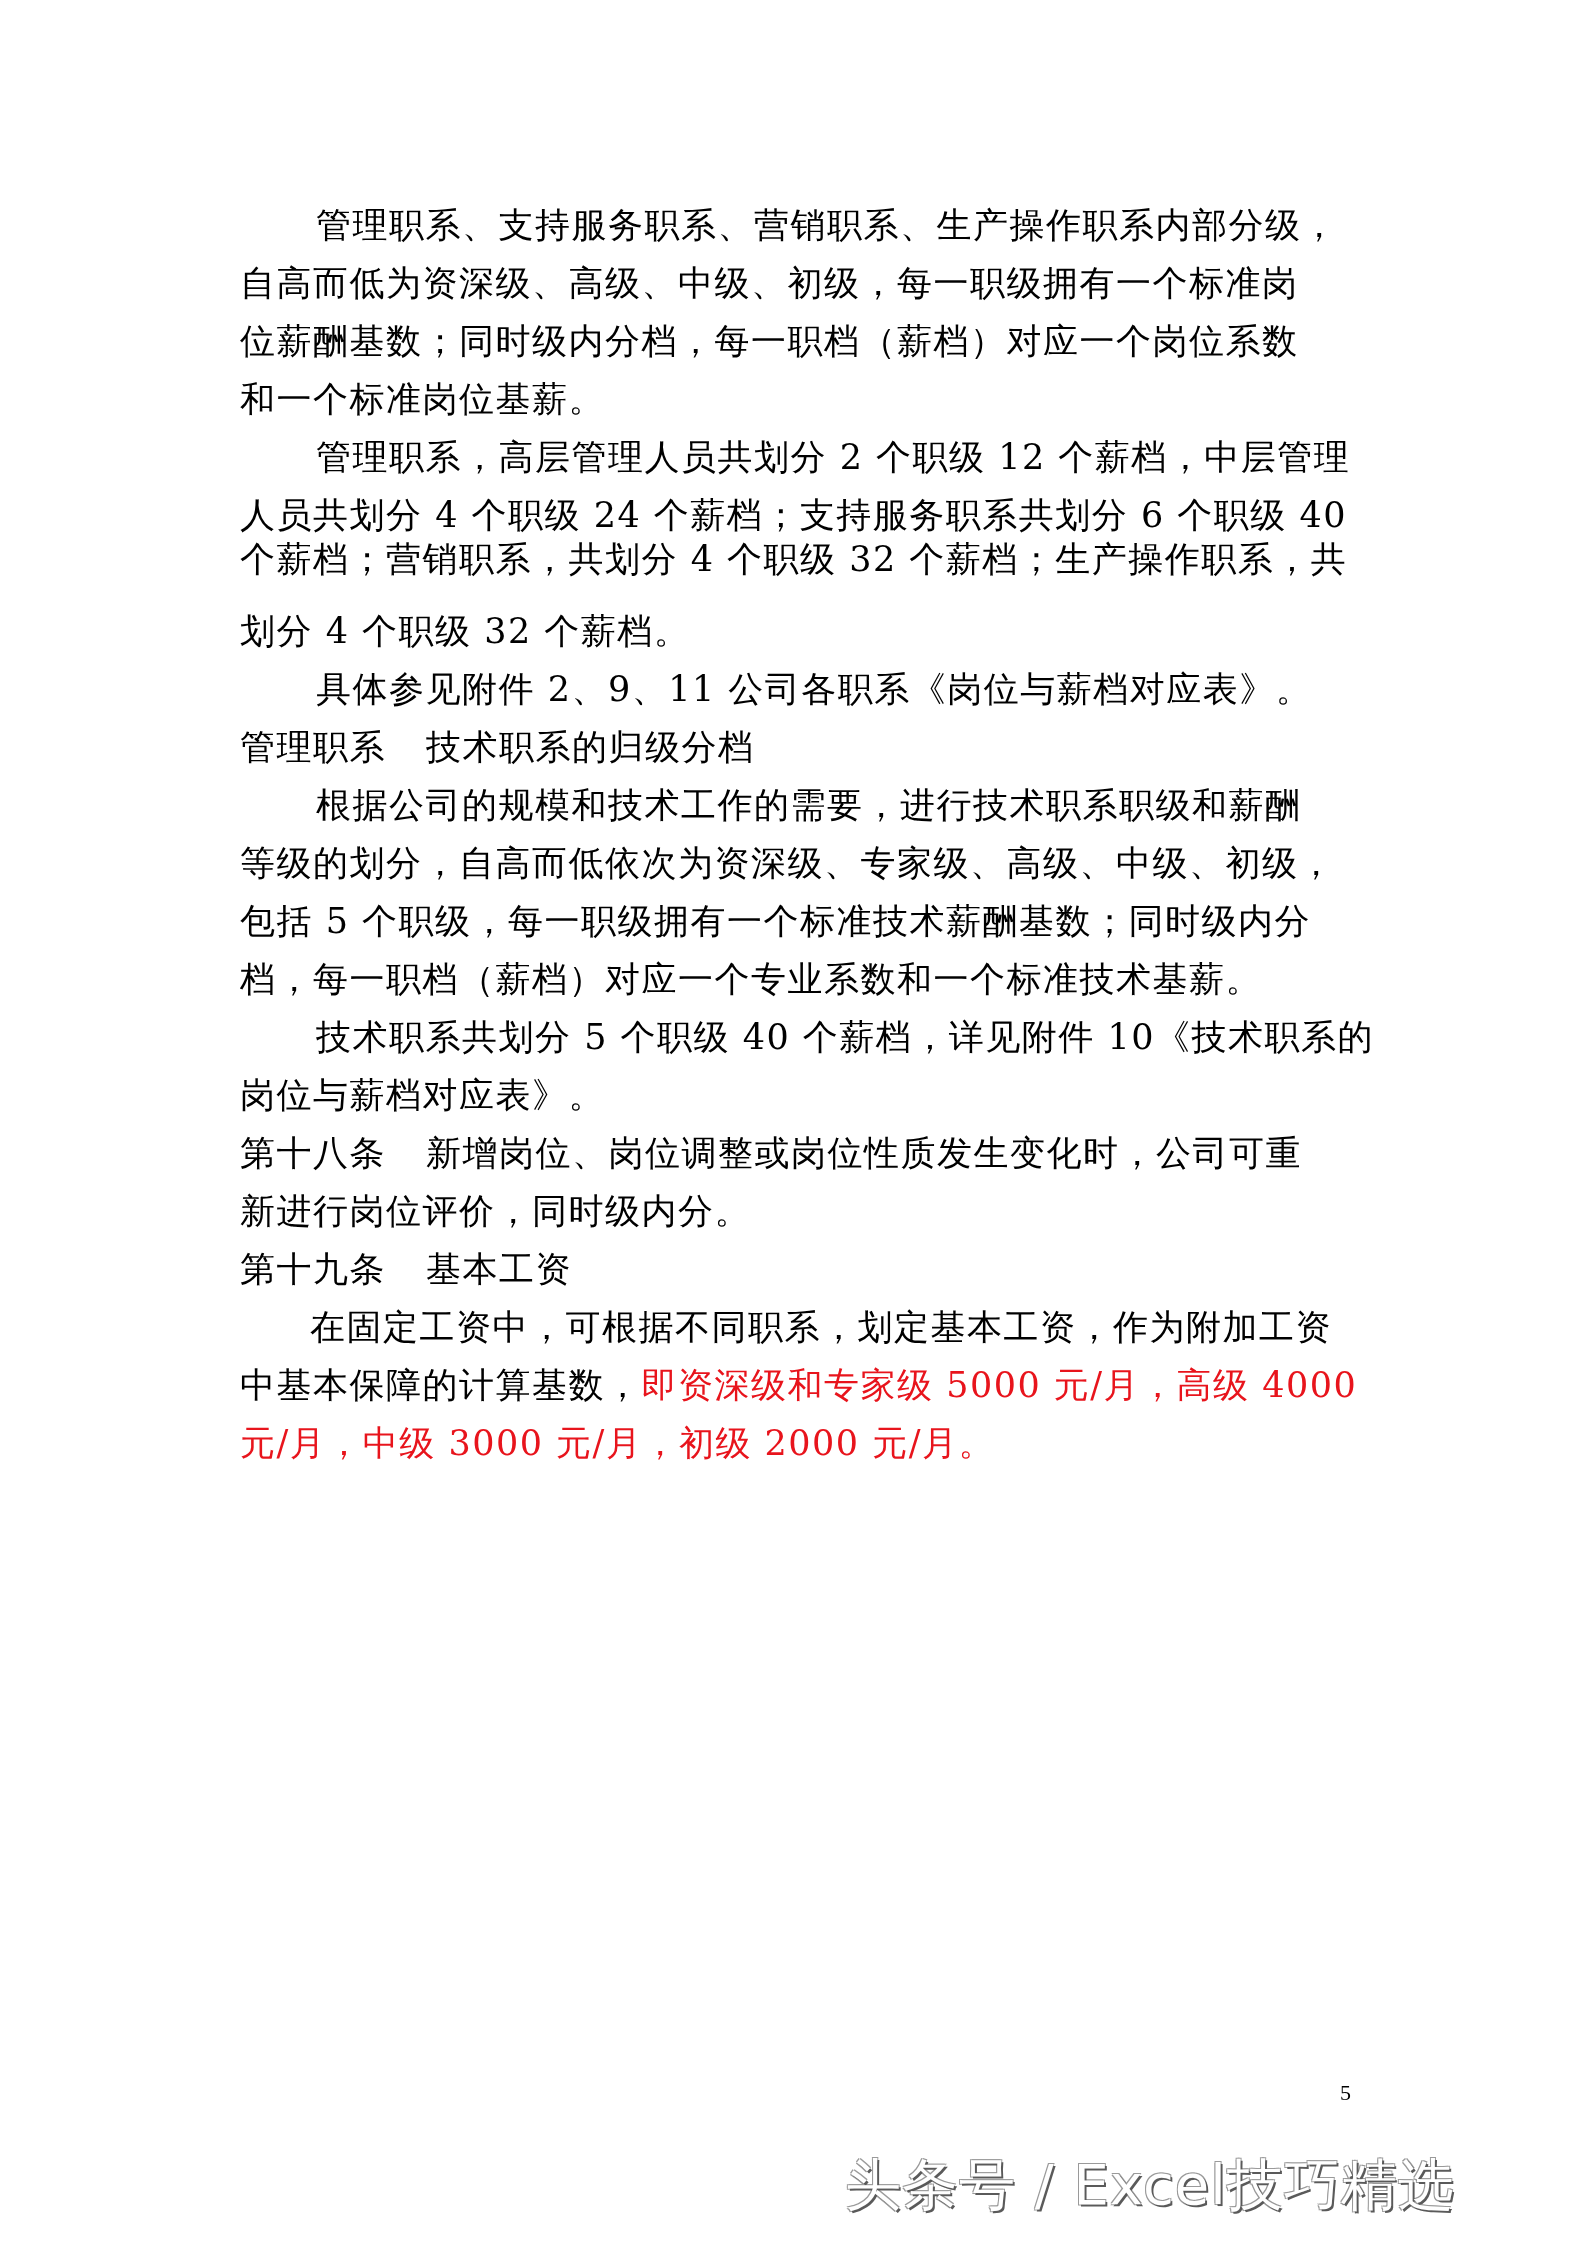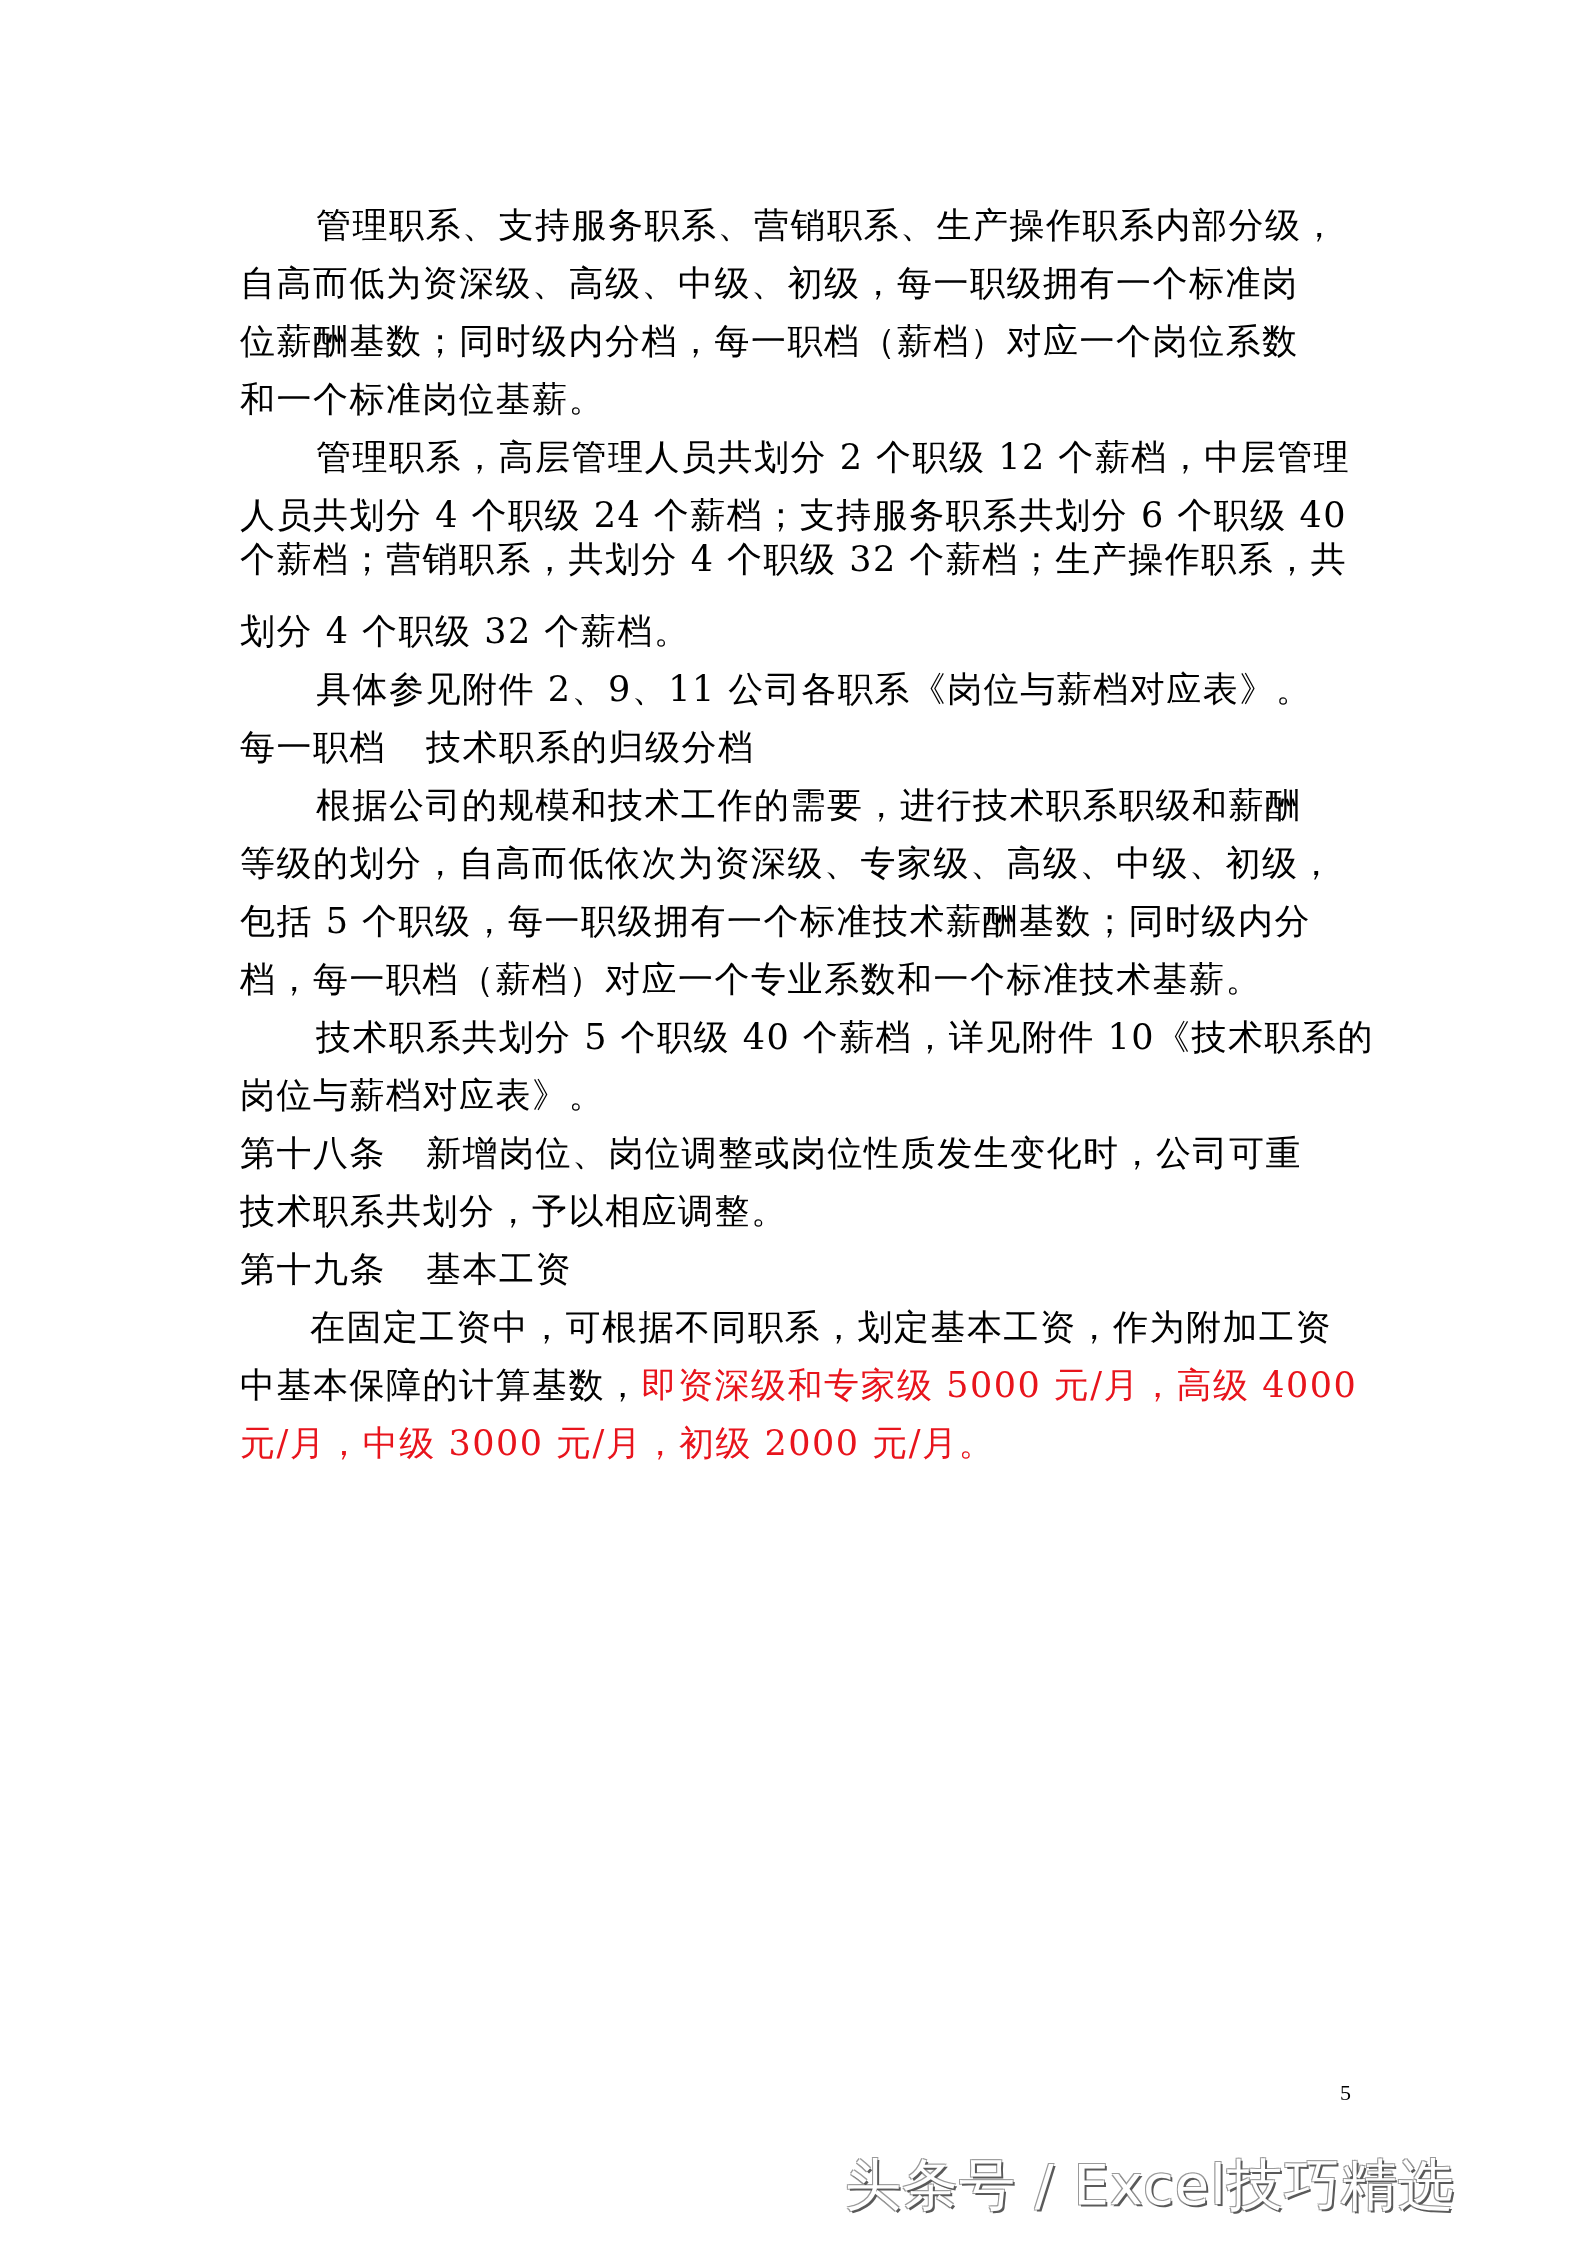--- a/index.html
+++ b/index.html
@@ -63,33 +63,33 @@
   <div class="line" style="top:174px">和一个标准岗位基薪。</div>
 
   <div class="line indent" style="top:232px">管理职系，高层管理人员共划分 2 个职级 12 个薪档，中层管理</div>
   <div class="line" style="top:290px">人员共划分 4 个职级 24 个薪档；支持服务职系共划分 6 个职级 40</div>
   <div class="line" style="top:334px">个薪档；营销职系，共划分 4 个职级 32 个薪档；生产操作职系，共</div>
   <div class="line" style="top:406px">划分 4 个职级 32 个薪档。</div>
 
   <div class="line indent" style="top:464px">具体参见附件 2、9、11 公司各职系《岗位与薪档对应表》。</div>
 
   <div class="line" style="top:522px">
-    <span class="heading-label">每一职档</span><span>技术职系的归级分档</span>
+    <span class="heading-label">管理职系</span><span>技术职系的归级分档</span>
   </div>
   <div class="line indent" style="top:580px">根据公司的规模和技术工作的需要，进行技术职系职级和薪酬</div>
   <div class="line" style="top:638px">等级的划分，自高而低依次为资深级、专家级、高级、中级、初级，</div>
   <div class="line" style="top:696px">包括 5 个职级，每一职级拥有一个标准技术薪酬基数；同时级内分</div>
   <div class="line" style="top:754px">档，每一职档（薪档）对应一个专业系数和一个标准技术基薪。</div>
   <div class="line indent" style="top:812px">技术职系共划分 5 个职级 40 个薪档，详见附件 10《技术职系的</div>
   <div class="line" style="top:870px">岗位与薪档对应表》。</div>
 
   <div class="line" style="top:928px">
     <span class="heading-label">第十八条</span><span>新增岗位、岗位调整或岗位性质发生变化时，公司可重</span>
   </div>
-  <div class="line" style="top:986px">技术职系共划分，予以相应调整。</div>
+  <div class="line" style="top:986px">新进行岗位评价，同时级内分。</div>
 
   <div class="line" style="top:1044px">
     <span class="heading-label">第十九条</span><span>基本工资</span>
   </div>
   <div class="line" style="top:1102px; left:70px">在固定工资中，可根据不同职系，划定基本工资，作为附加工资</div>
   <div class="line" style="top:1160px">
     <span>中基本保障的计算基数，</span><span class="red">即资深级和专家级 5000 元/月，高级 4000</span>
   </div>
   <div class="line red" style="top:1218px">元/月，中级 3000 元/月，初级 2000 元/月。</div>
 </div>

